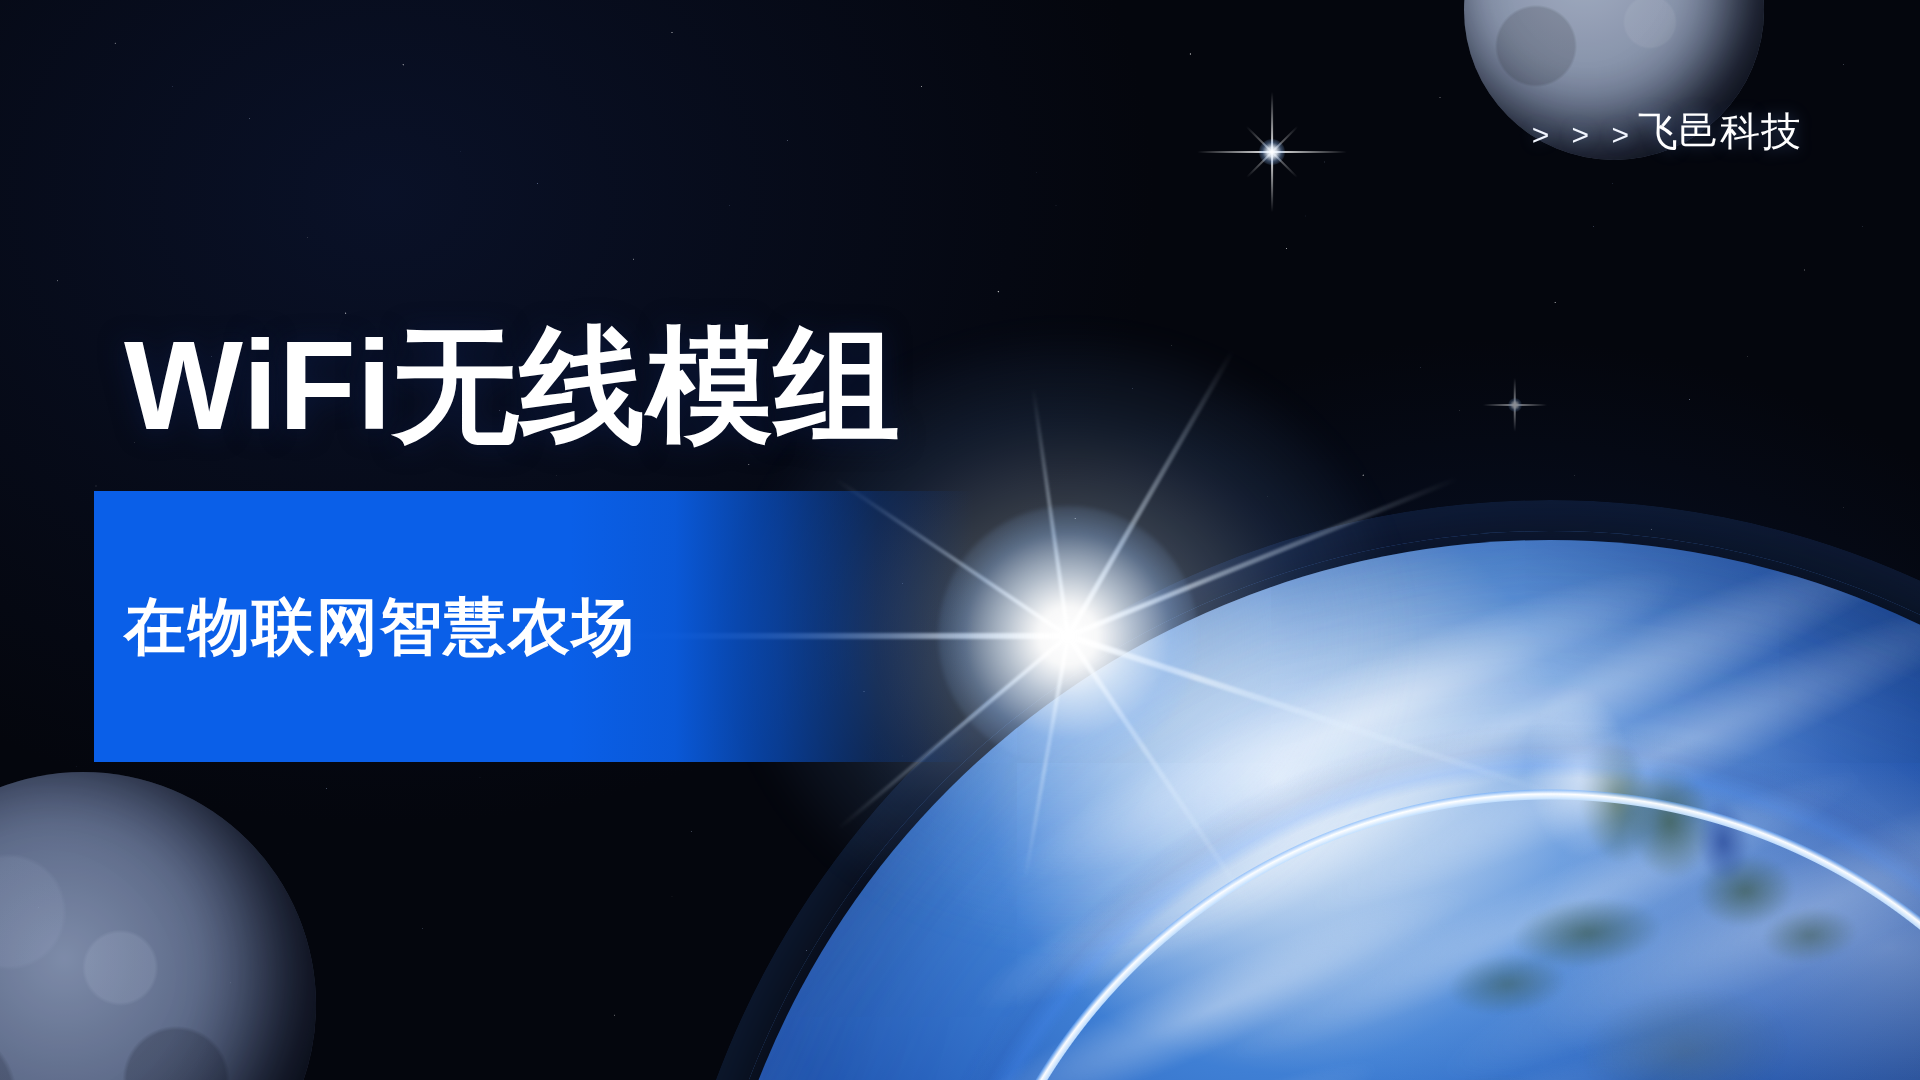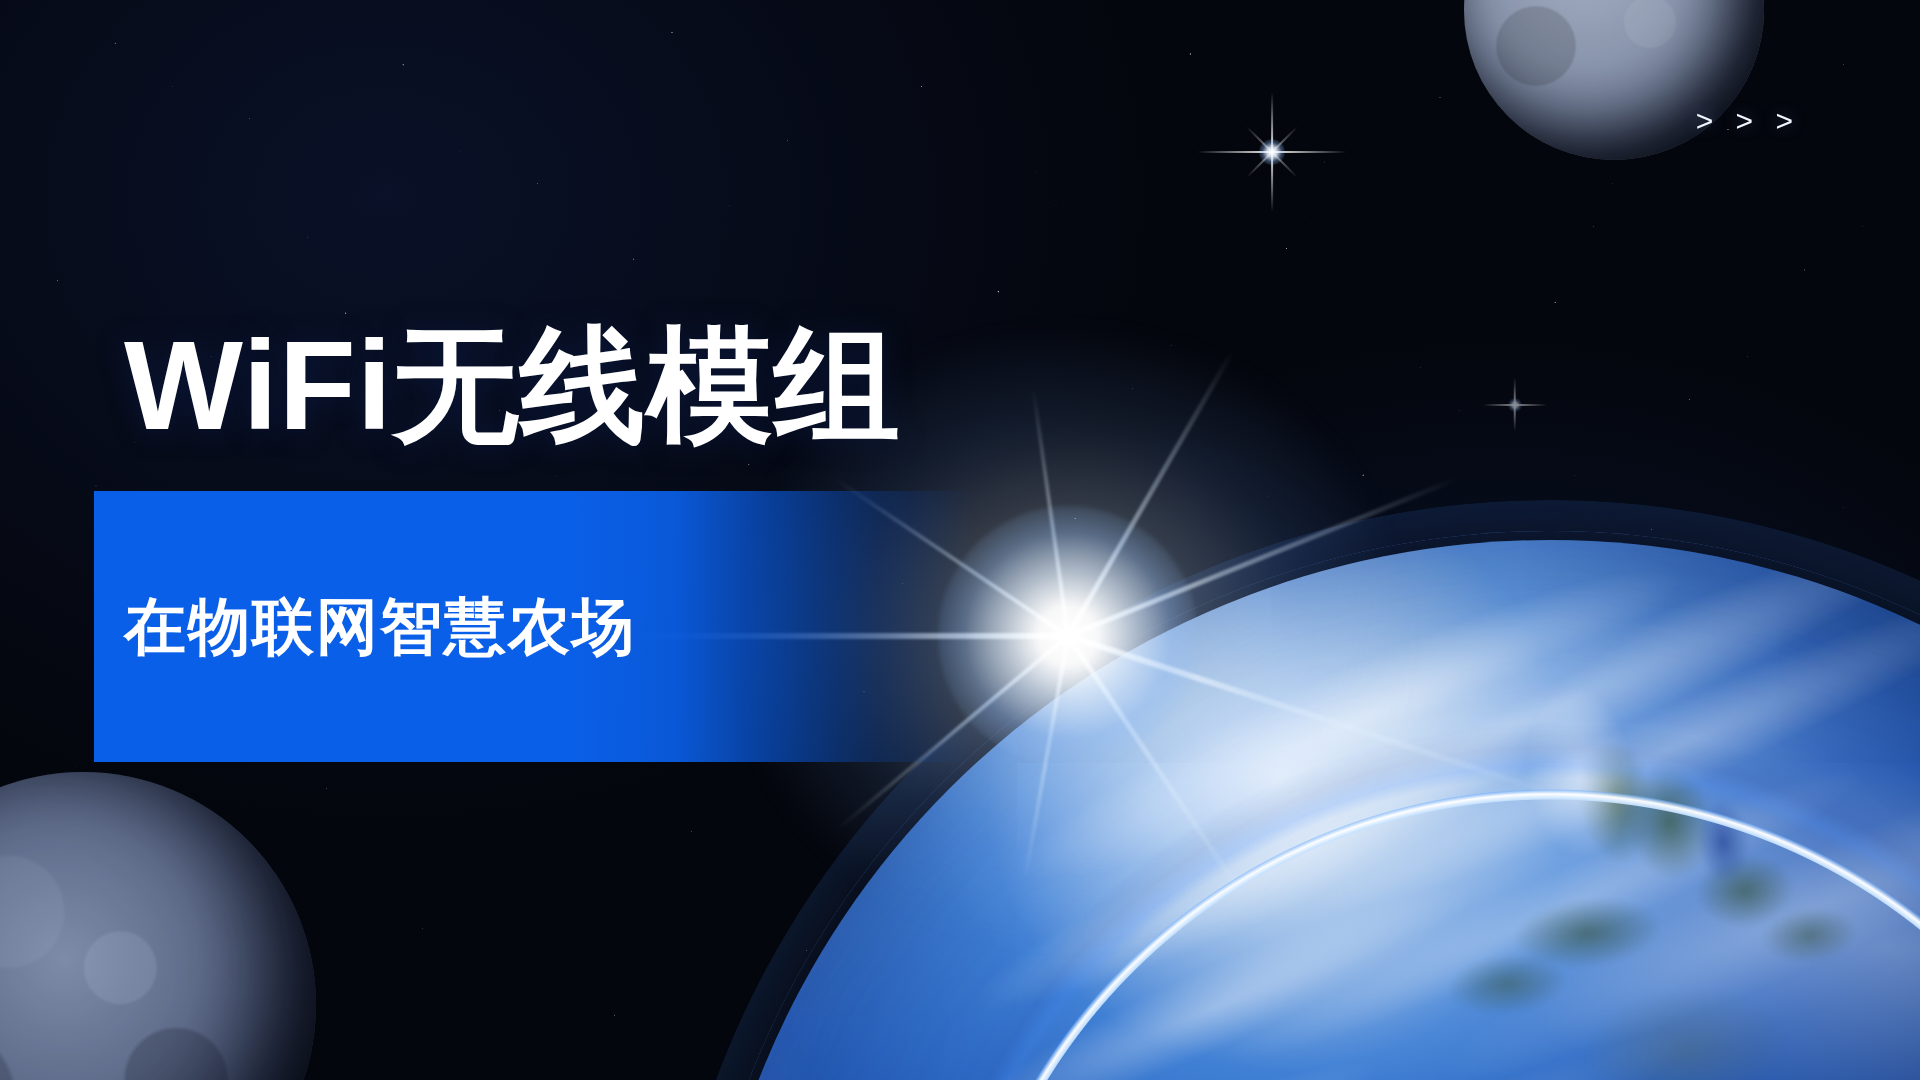--- a/index.html
+++ b/index.html
@@ -386,20 +386,21 @@
     <b></b>
   </div>
   <div class="star4" style="left:1515px;top:405px;width:0;height:0;opacity:.55;">
     <i style="width:64px;height:1.6px;margin:-.8px 0 0 -32px;"></i>
     <i style="width:54px;height:1.5px;margin:-.75px 0 0 -27px;transform:rotate(90deg);"></i>
     <b style="width:14px;height:14px;margin:-7px 0 0 -7px;"></b>
   </div>
 
   <div class="brand">
     <span class="brand-chevrons">&gt; &gt; &gt;</span>
+    <span class="brand-name">飞邑科技</span>
   </div>
 
   <div class="headline">WiFi无线模组</div>
 
   <div class="subtitle-band"></div>
   <div class="subtitle-text">
     <div>在物联网智慧农场</div>
   </div>
 
 </div>

